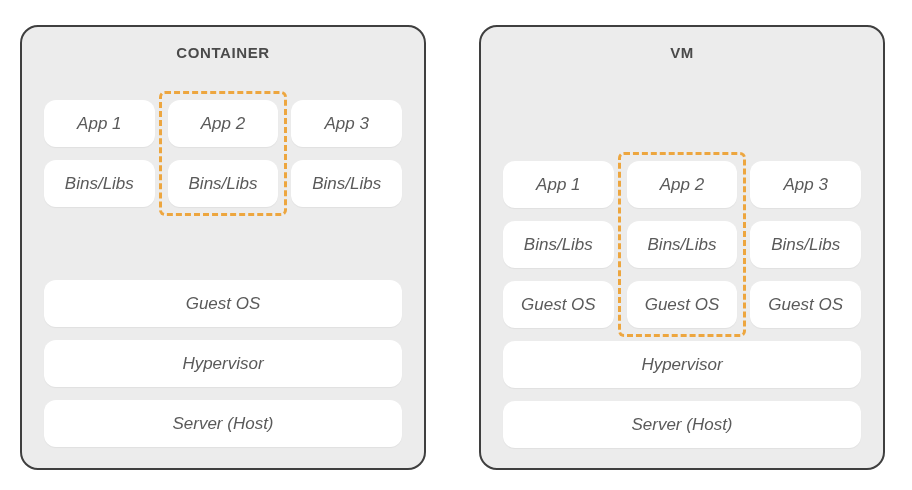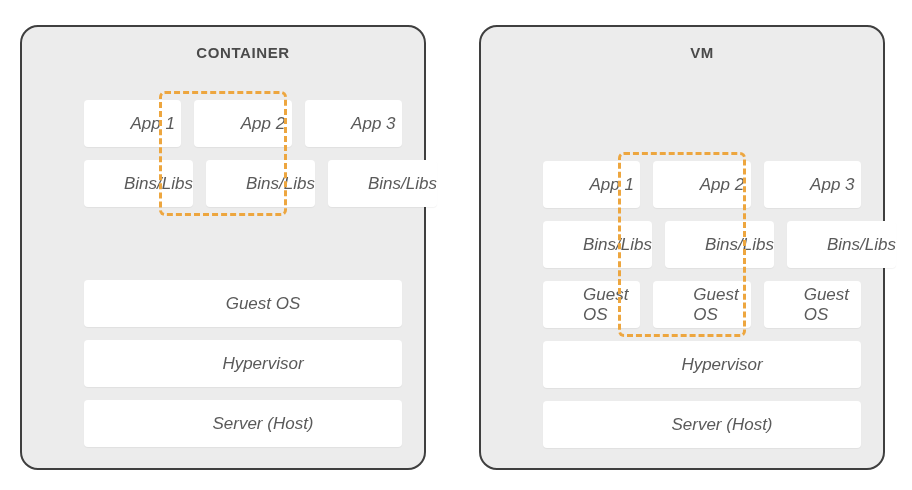--- a/index.html
+++ b/index.html
@@ -4,21 +4,21 @@
 <style>
   :root{
     --canvas-bg:#ffffff;
     --panel-bg:#ececec;
     --panel-border:#3f3f3f;
     --box-bg:#ffffff;
     --label-text:#5a5a5a;
     --title-text:#4a4a4a;
     --highlight:#edA63f;
   }
-  *{box-sizing:border-box;padding-left:40px;}
+  *{box-sizing:border-box;}
   html,body{margin:0;padding:0;}
   body{
     width:912px;height:490px;position:relative;
     background:var(--canvas-bg);
     font-family:"Liberation Sans",sans-serif;
     overflow:hidden;
   }
   .panel{
     position:absolute;top:25px;width:406px;height:445px;
     background:var(--panel-bg);
@@ -30,21 +30,21 @@
   .panel-title{
     position:absolute;top:17px;left:0;right:0;
     text-align:center;font-weight:bold;font-size:15px;
     letter-spacing:.6px;color:var(--title-text);
   }
   .row{
     position:absolute;left:22px;right:22px;height:47px;
     display:flex;gap:13px;
   }
   .cell{
-    flex:1;background:var(--box-bg);border-radius:4px;
+    flex:1;background:var(--box-bg);border-radius:12px;
     display:flex;align-items:center;justify-content:center;
     font-style:italic;font-size:17px;color:var(--label-text);
     box-shadow:0 1px 1px rgba(0,0,0,.05);
   }
   
   .c-r1{top:73px}.c-r2{top:133px}.c-r3{top:193px}
   .c-r4{top:253px}.c-r5{top:313px}.c-r6{top:373px}
   
   .v-r1{top:134px}.v-r2{top:194px}.v-r3{top:254px}
   .v-r4{top:314px}.v-r5{top:374px}

